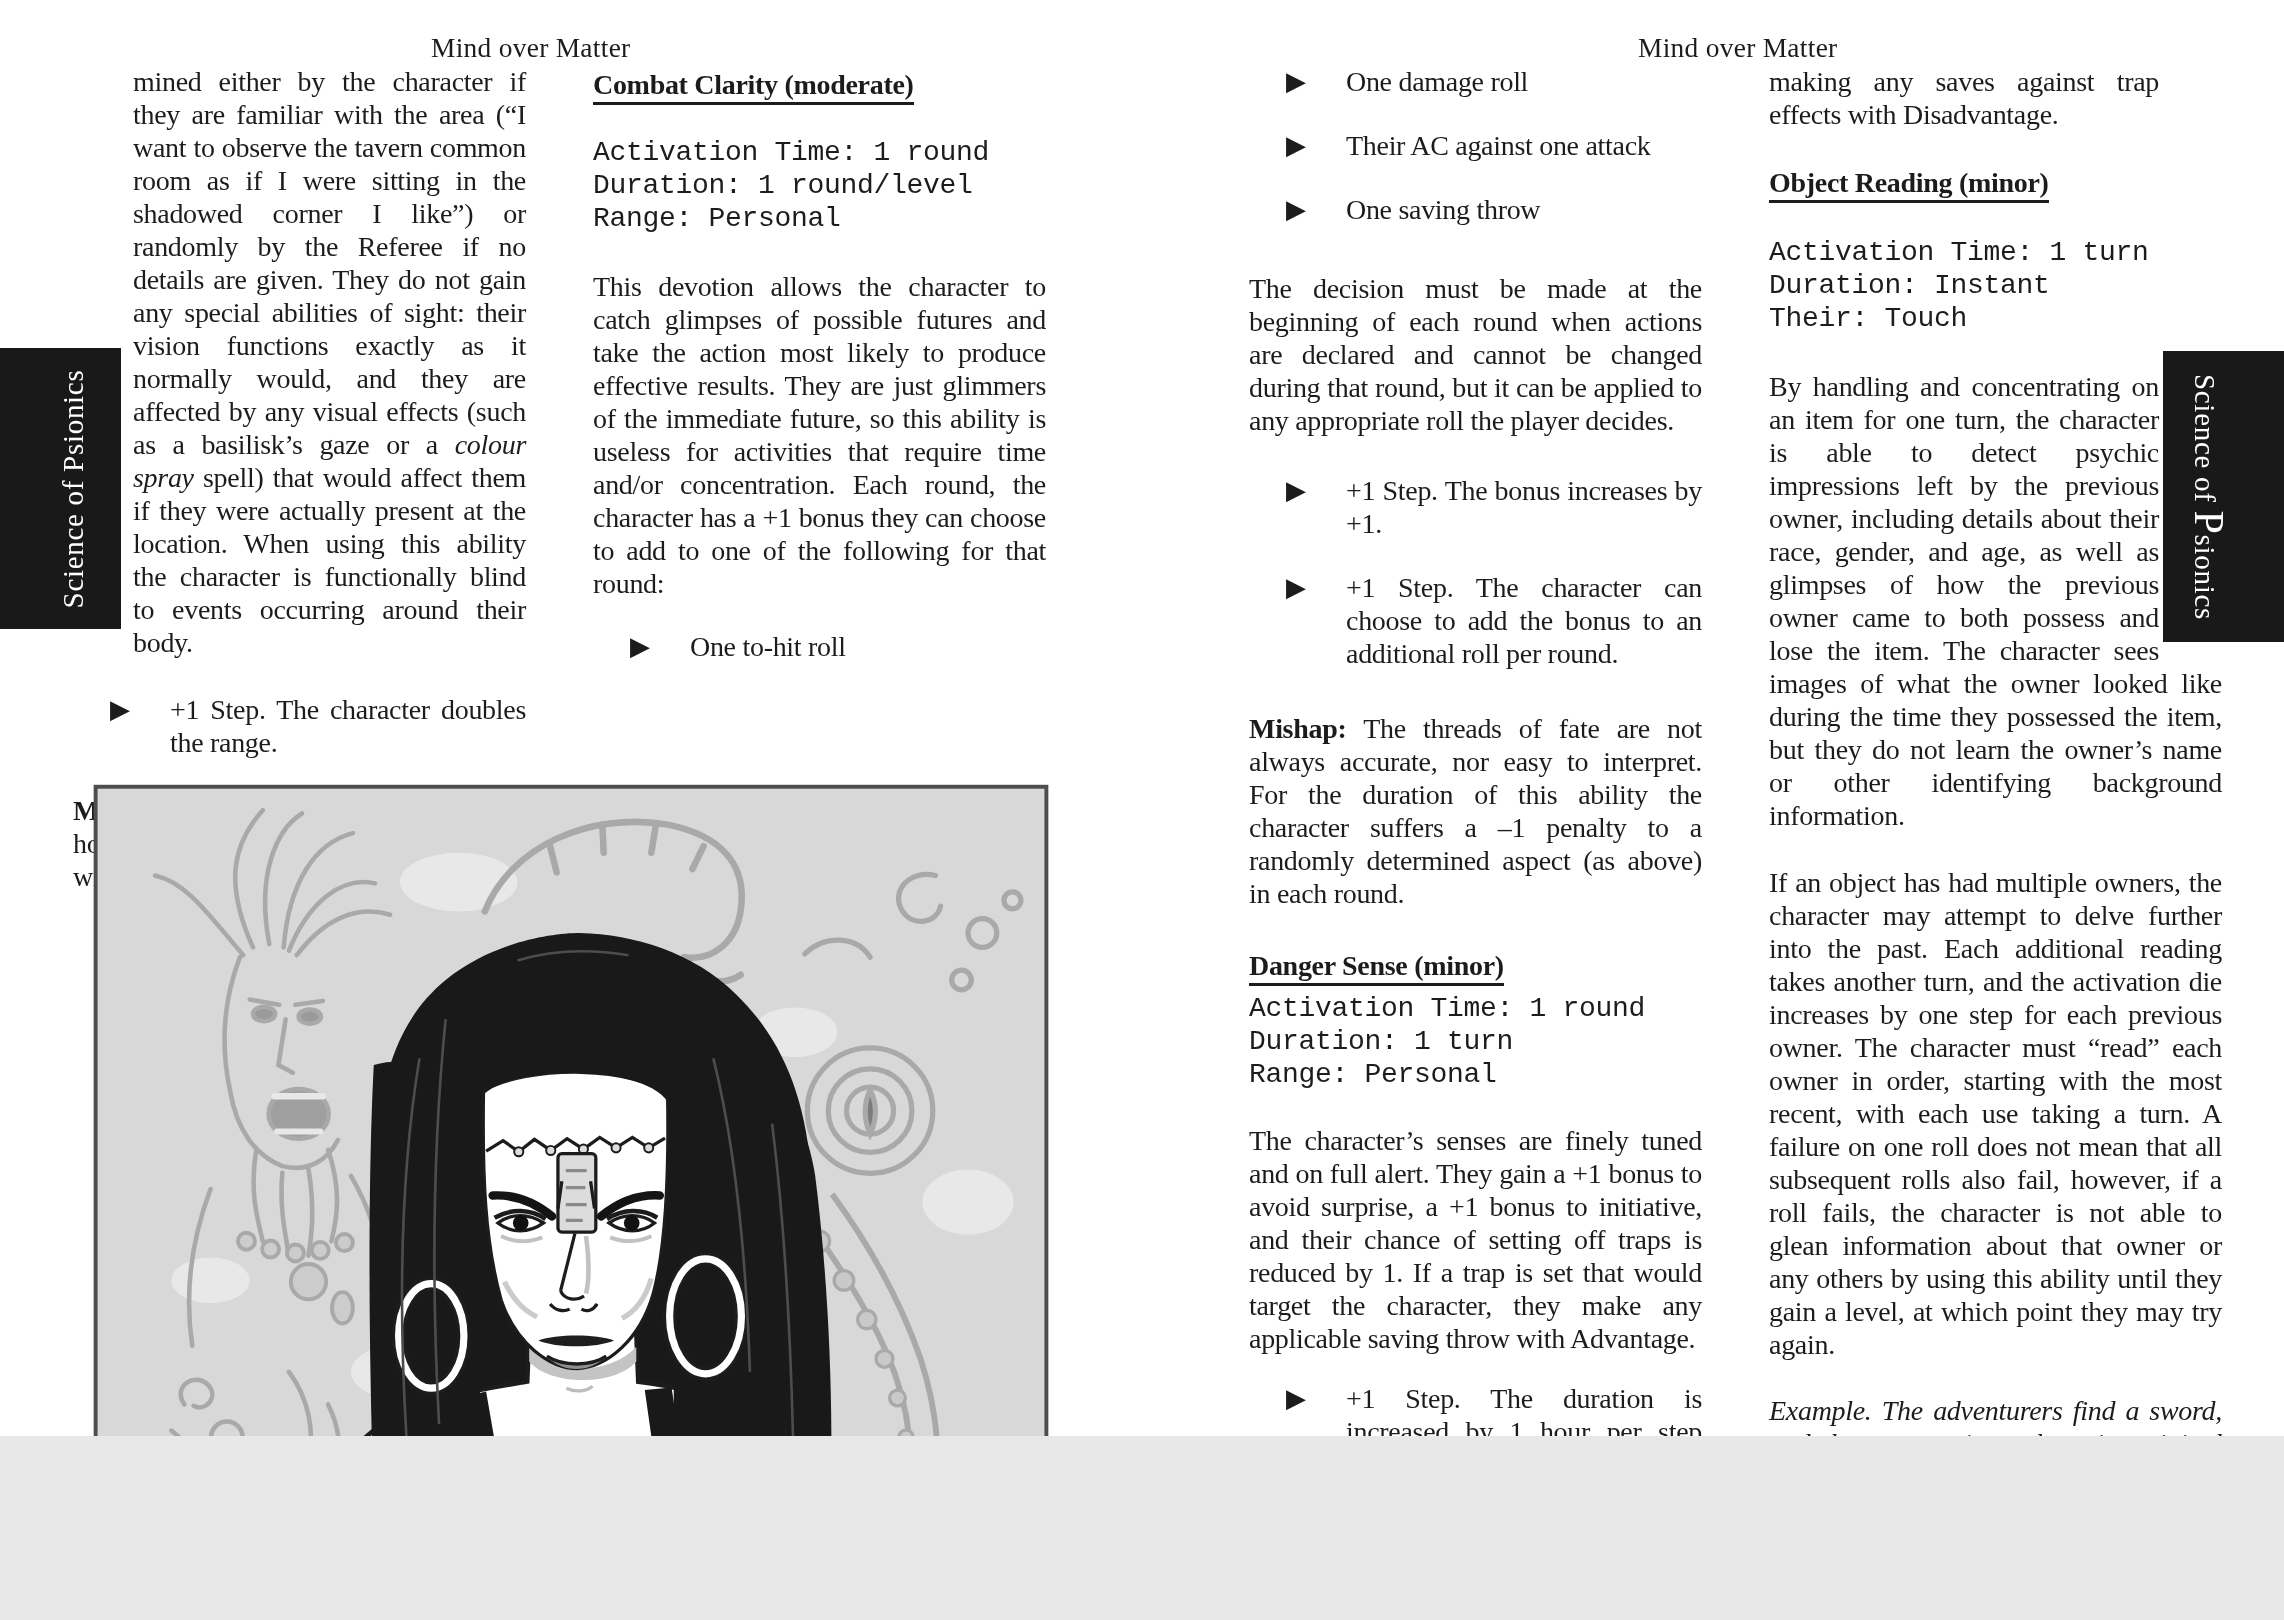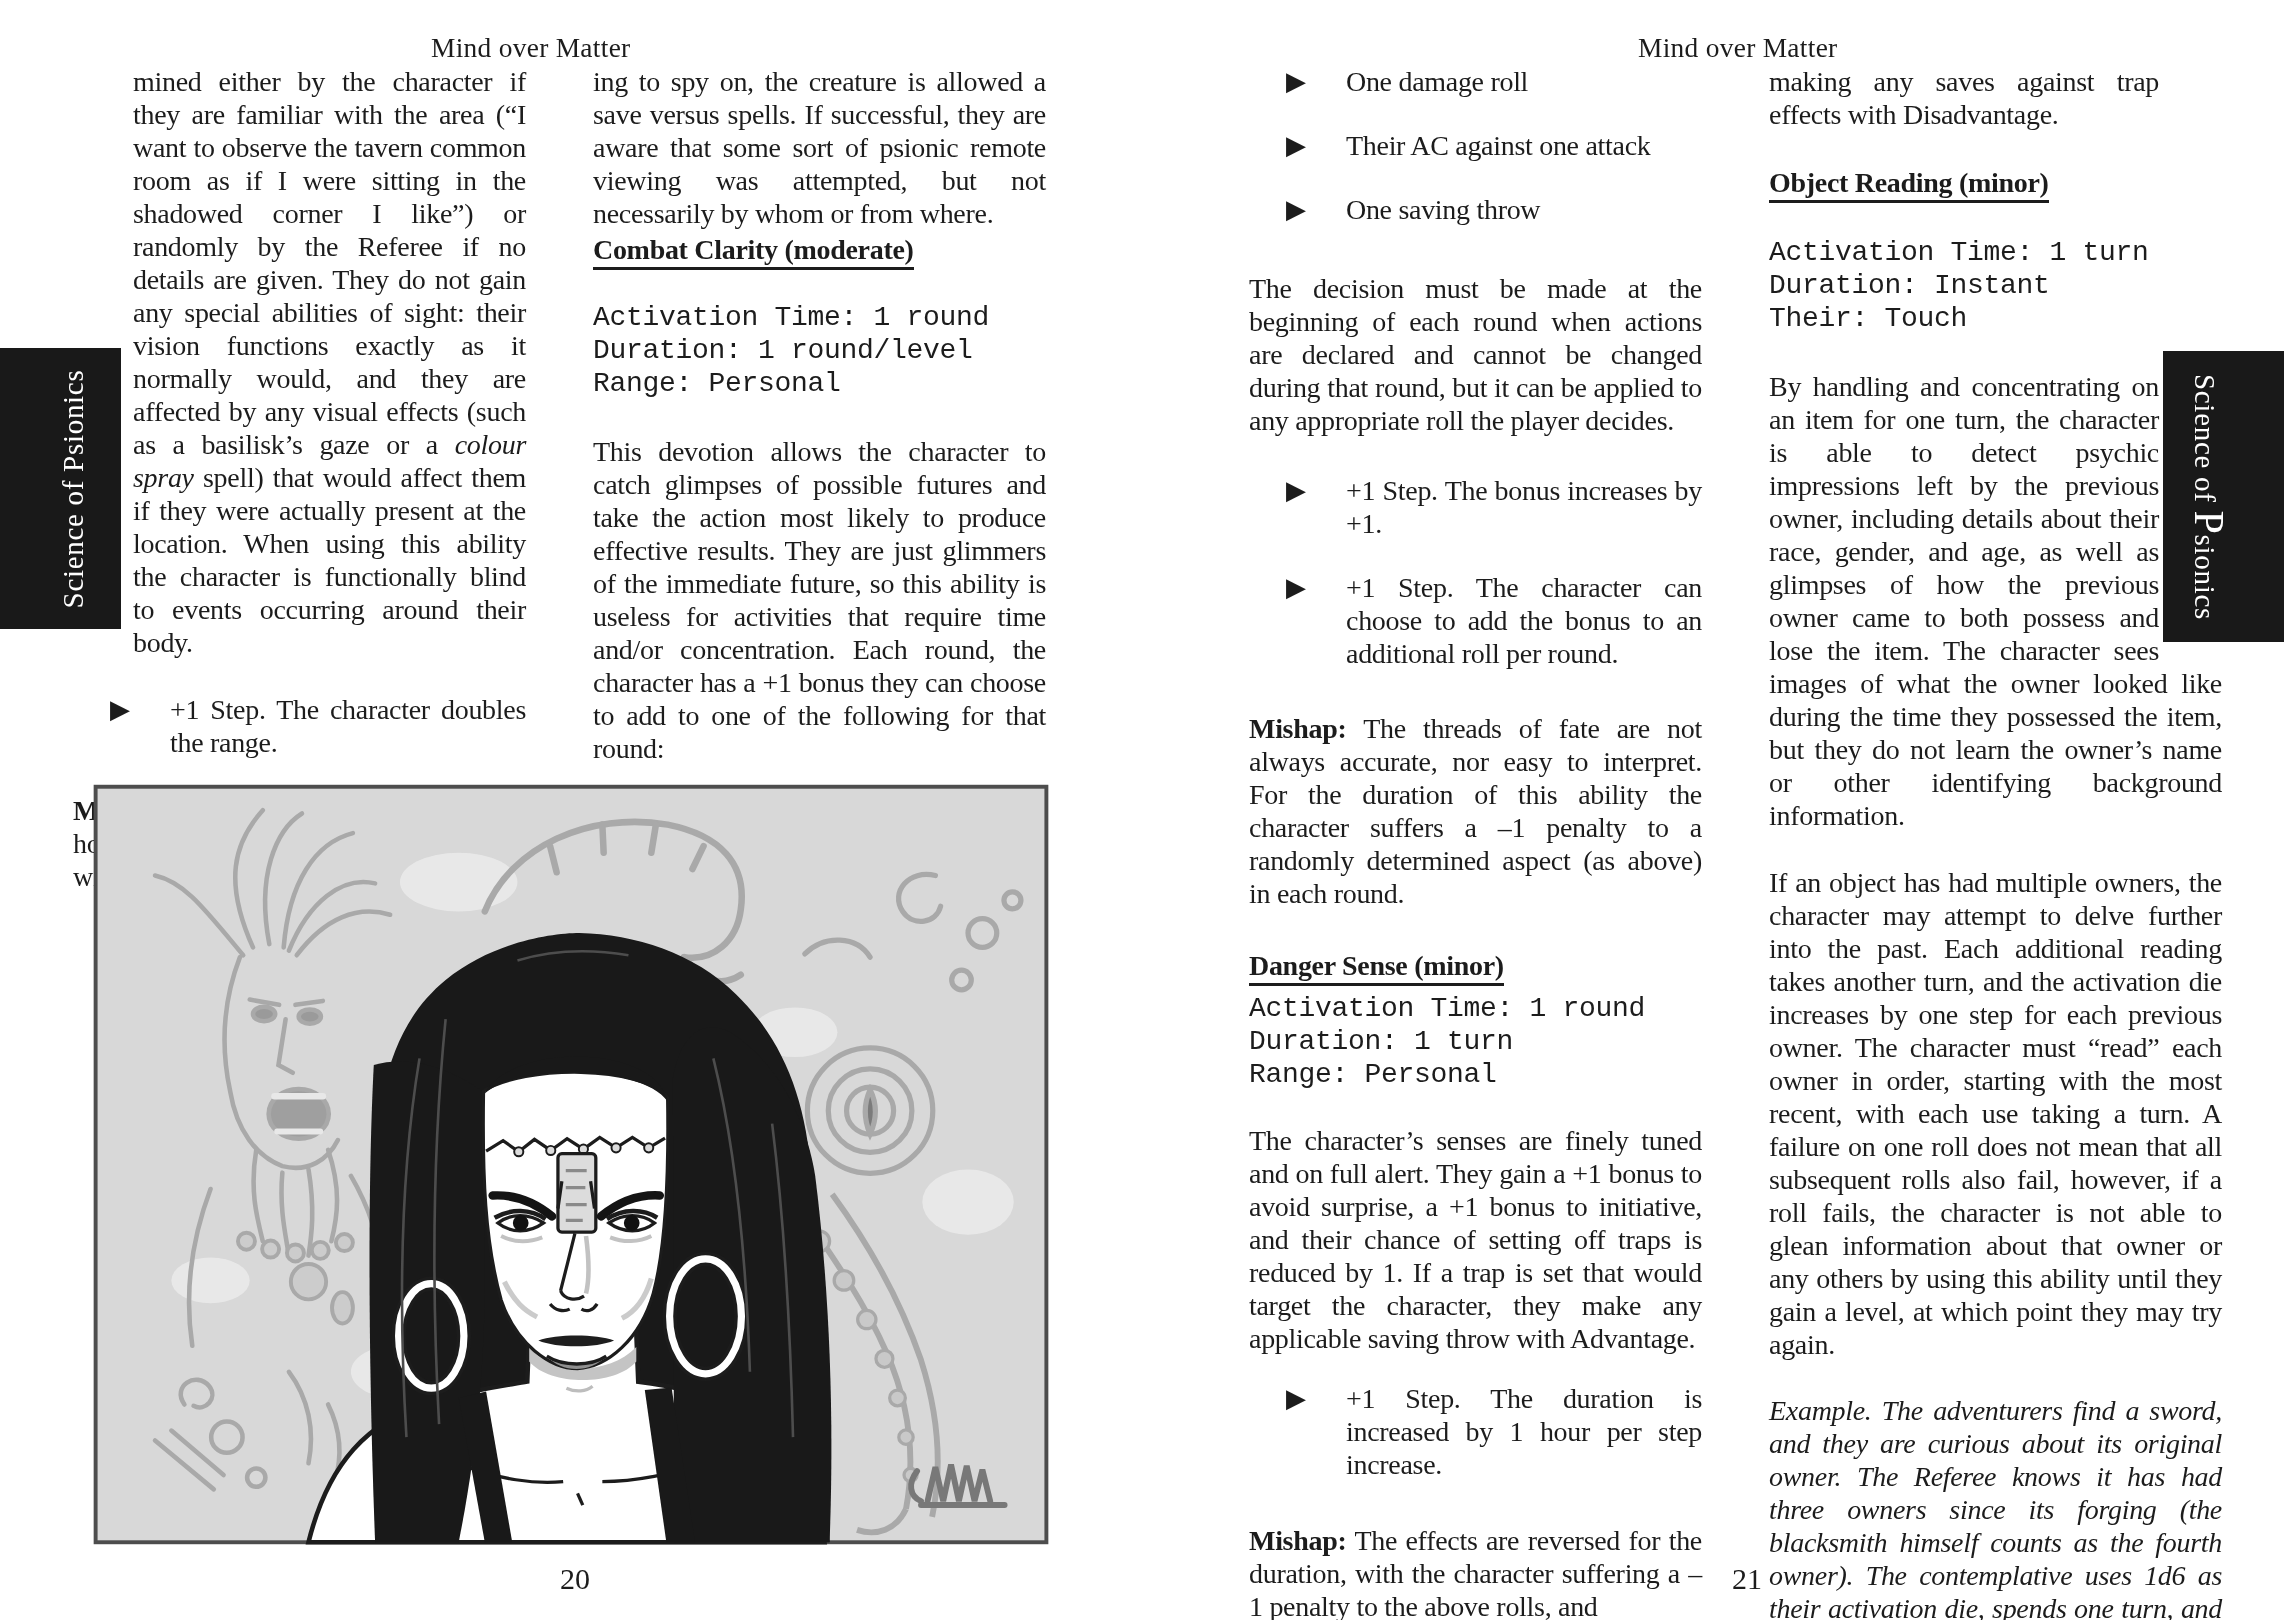--- a/index.html
+++ b/index.html
@@ -1,17 +1,17 @@
 <!DOCTYPE html>
 <html style="font-size:10.5px"><head>
 <meta charset="utf-8">
 <style>
   html,body { margin:0; padding:0; background:#e8e8e8; }
   #canvas {
-    position:relative; width:2284px; height:1620px;
+    position:relative; width:2284px; height:1436px;
     background:#ffffff; overflow:hidden;
     font-family:"Liberation Serif", serif;
     color:#1c1c1c;
   }
   .runhead { position:absolute; top:33px; font-size:27.4px; letter-spacing:0.3px; }
   .pagenum { position:absolute; font-size:30px; }
 
   .col { position:absolute; top:65px; width:453px; font-size:28px;
          line-height:33px; letter-spacing:-0.3px; text-align:justify; }
   .col p { margin:0 0 34px 0; }
@@ -64,21 +64,20 @@
     <div class="spacer-l"></div>
     <p><span>mined either by the character if they are familiar with the area (“I want to observe the tavern common room as if I were sitting in the shadowed corner I like”) or randomly by the Referee if no details are given. They do not gain any special abilities of sight: their vision functions exactly as it normally would, and they are affected by any visual effects (such as a basilisk’s gaze or a </span><i>colour spray</i><span> spell) that would affect them if they were actually present at the location. When using this ability the character is functionally blind to events occurring around their body.</span></p>
     <div class="bullet" style="margin-bottom:35px;">
       <span class="tri">▶</span>
       <span>+1 Step. The character doubles the range.</span>
     </div>
     <p><b>Mishap:</b><span> The character is blinded for 1d4 hours. If there is a psionic creature within the area the character is attempt-</span></p>
   </div>
 
   <div class="col" style="left:593px;">
-    <p class="tight">ing to spy on, the creature is allowed a save versus spells. If successful, they are aware that some sort of psionic remote viewing was attempted, but not necessarily by whom or from where.</p>
     <div class="heading"><span>Combat Clarity (moderate)</span></div>
     <div class="stats">
       <div>Activation Time: 1 round</div>
       <div>Duration: 1 round/level</div>
       <div>Range: Personal</div>
     </div>
     <p style="margin-bottom:30px;">This devotion allows the character to catch glimpses of possible futures and take the action most likely to produce effective results. They are just glimmers of the immediate future, so this ability is useless for activities that require time and/or concentration. Each round, the character has a +1 bonus they can choose to add to one of the following for that round:</p>
     <div class="bullet">
       <span class="tri">▶</span>
       <span>One to-hit roll</span>

